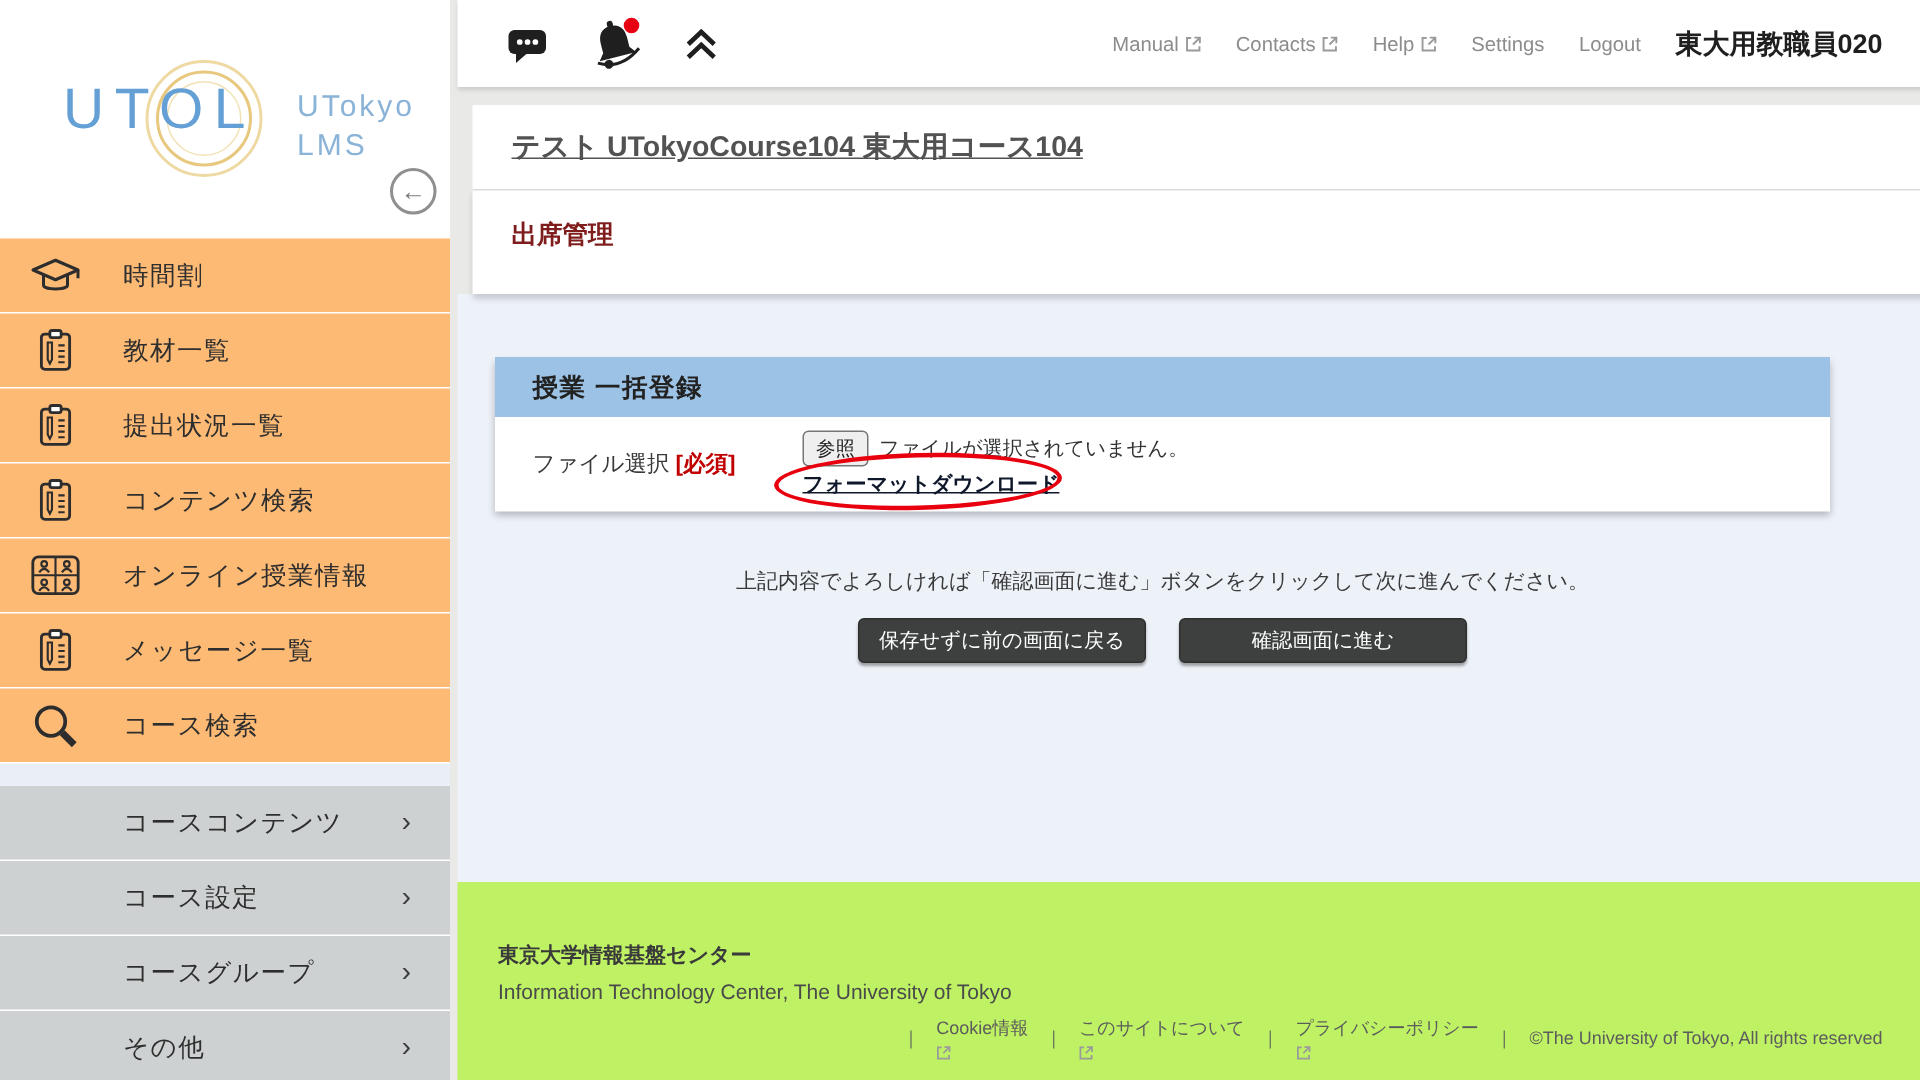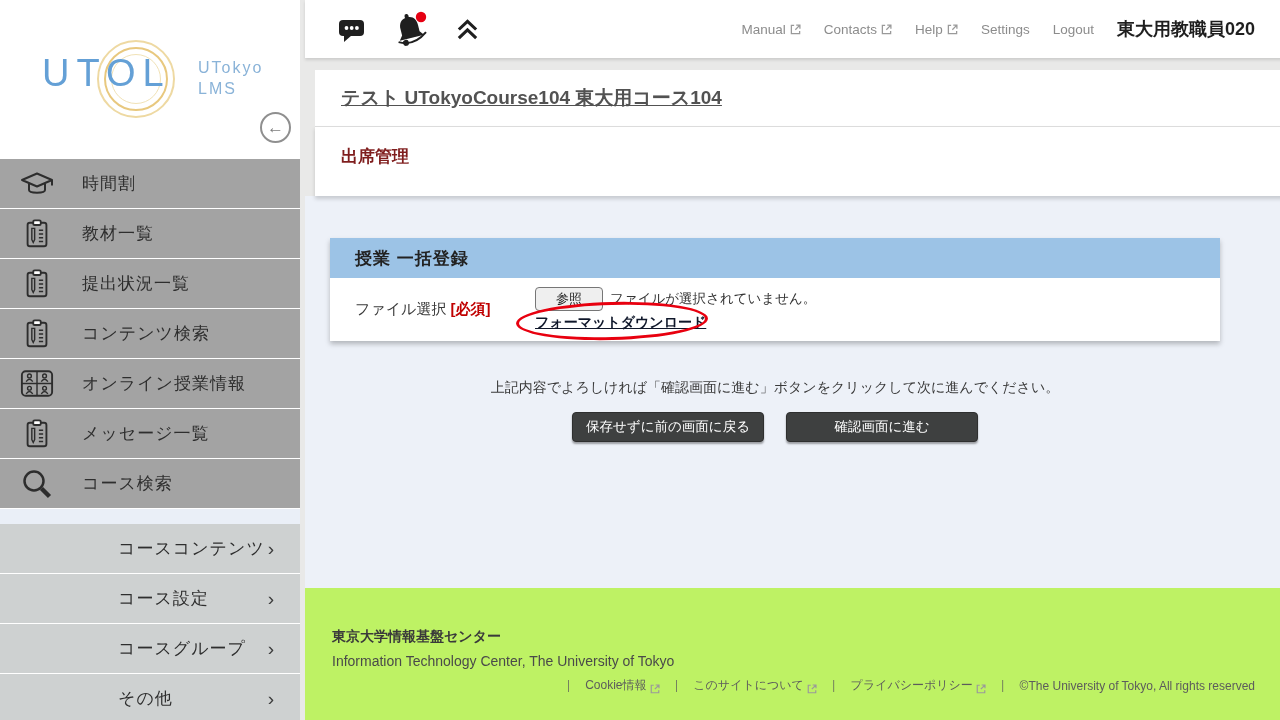--- a/index.html
+++ b/index.html
@@ -8,29 +8,29 @@
   .app { position:relative; width:1280px; height:720px; background:#e9e9e8; }
 
   
   .sidebar { position:absolute; left:0; top:0; width:300px; height:720px; background:#fff; }
   .logo-area { position:relative; width:300px; height:158px; background:#fff; }
   .logo-rings { position:absolute; border-radius:50%; pointer-events:none; }
   .ring1 { left:97px; top:40px; width:78px; height:78px; border:2px solid #eed9a2; }
   .ring2 { left:104px; top:47px; width:64px; height:64px; border:2px solid #e8c87e; }
   .ring3 { left:111px; top:54px; width:50px; height:50px; border:1.5px solid #f1e2b6; }
   .logo-text { position:absolute; left:42px; top:52px; font-size:38px; font-weight:200; letter-spacing:7px; color:#64a0d6; }
-  .logo-sub { position:absolute; left:198px; top:58px; font-size:16px; line-height:1.3; letter-spacing:2px; color:#8ab3d8; }
+  .logo-sub { position:absolute; left:198px; top:58px; font-size:20px; line-height:1.3; letter-spacing:2px; color:#8ab3d8; }
   .collapse-btn { position:absolute; right:9px; top:112px; width:31px; height:31px; border:2px solid #8f8f8f; border-radius:50%; background:#fff; color:#7d7d7d; font-size:17px; line-height:27px; text-align:center; cursor:pointer; }
 
   .menu { position:absolute; left:0; top:159px; width:300px; }
-  .menu-item { display:flex; align-items:center; height:49px; margin-bottom:1px; background:#a3a3a3; cursor:pointer; }
+  .menu-item { display:flex; align-items:center; height:49px; margin-bottom:1px; background:#fdba74; cursor:pointer; }
   .menu-item .icon-box { width:36px; margin-left:19px; display:flex; align-items:center; justify-content:center; }
   .menu-item .mi-label { margin-left:27px; font-size:17px; color:#2e2e2e; letter-spacing:1px; }
   .menu-gap { height:15px; background:#eaeff7; }
-  .menu-item.gray { background:#ced1d1; position:relative;padding-left:36px; }
+  .menu-item.gray { background:#ced1d1; position:relative; }
   .menu-item.gray .mi-label { margin-left:82px; }
   .menu-item.gray .chev { position:absolute; right:26px; font-size:19px; color:#3c3c3c; }
 
   
   .main { position:absolute; left:305px; top:0; width:980px; height:720px; }
 
   .topbar { position:absolute; left:0; top:0; width:980px; height:58px; background:#fff; box-shadow:0 2px 3px rgba(0,0,0,.13); display:flex; align-items:center; z-index:5; }
   .topbar-icons { display:flex; align-items:center; gap:26px; margin-left:32px; }
   .tb-icon { position:relative; cursor:pointer; display:flex; align-items:center; }
   .nav { margin-left:auto; display:flex; align-items:center; gap:23px; padding-right:30px; font-size:13.5px; color:#8c8c8c; }
@@ -45,34 +45,34 @@
   .content { position:absolute; left:0; top:196px; width:980px; height:392px; background:#edf1f8; }
 
   .panel { position:absolute; left:25px; top:42px; width:890px; background:#fff; box-shadow:0 3px 5px rgba(0,0,0,.25); }
   .panel-header { height:40px; background:#9cc3e6; display:flex; align-items:center; }
   .panel-header .ph-ttl { margin-left:25px; font-size:17px; font-weight:700; color:#222; letter-spacing:1px; }
   .panel-body { position:relative; height:63px; display:flex; align-items:center; }
   .file-label { margin-left:25px; width:180px; font-size:15px; color:#3a3a3a; }
   .required { color:#c00000; font-weight:700; margin-left:4px; }
   .file-field { font-size:13.5px; color:#333; }
   .file-line { display:flex; align-items:center; }
-  .browse-btn { font-size:13px; color:#222; background:#efefef; border:1px solid #767676; border-radius:4px; padding:2px 20px; cursor:pointer; }
+  .browse-btn { font-size:13px; color:#222; background:#efefef; border:1px solid #767676; border-radius:4px; padding:2px 8px; cursor:pointer; }
   .no-file { margin-left:7px; }
   .format-link { display:inline-block; margin-top:3px; font-size:14px; font-weight:700; color:#0f172a; text-decoration:underline; cursor:pointer; }
   .red-ellipse { position:absolute; left:186px; top:24px; width:192px; height:38px; border:3px solid #e8000f; border-radius:50%; transform:rotate(-1.5deg); pointer-events:none; }
 
   .instruction { position:absolute; left:25px; top:183px; width:890px; text-align:center; font-size:14px; color:#3a3a3a; }
   .btn-row { position:absolute; left:25px; top:216px; width:890px; display:flex; justify-content:center; gap:22px; }
   .dark-btn { width:192px; height:30px; background:#3e4040; color:#fff; font-size:13.5px; border:1px solid #2e2f2f; border-radius:4px; box-shadow:0 2px 2px rgba(0,0,0,.35); cursor:pointer; font-family:inherit; }
 
   .footer { position:absolute; left:0; top:588px; width:980px; height:132px; background:#bef264; padding:40px 0 0 27px; }
   .f-ja { font-size:14px; font-weight:700; color:#3a3a3a; }
   .f-en { margin-top:7px; font-size:14px; color:#4a4a4a; }
   .f-links { margin-top:8px; display:flex; justify-content:flex-end; align-items:center; gap:11px; padding-right:30px; font-size:12px; color:#5c5c5c; }
-  .f-link { display:flex; align-items:flex-end; gap:3px; cursor:pointer; }
+  .f-link { display:flex; align-items:flex-start; gap:3px; cursor:pointer;flex-direction:column; }
 
   svg { display:block; }
 </style>
 </head>
 <body>
 
 <div class="app">
 
   <aside class="sidebar">
     <div class="logo-area">

